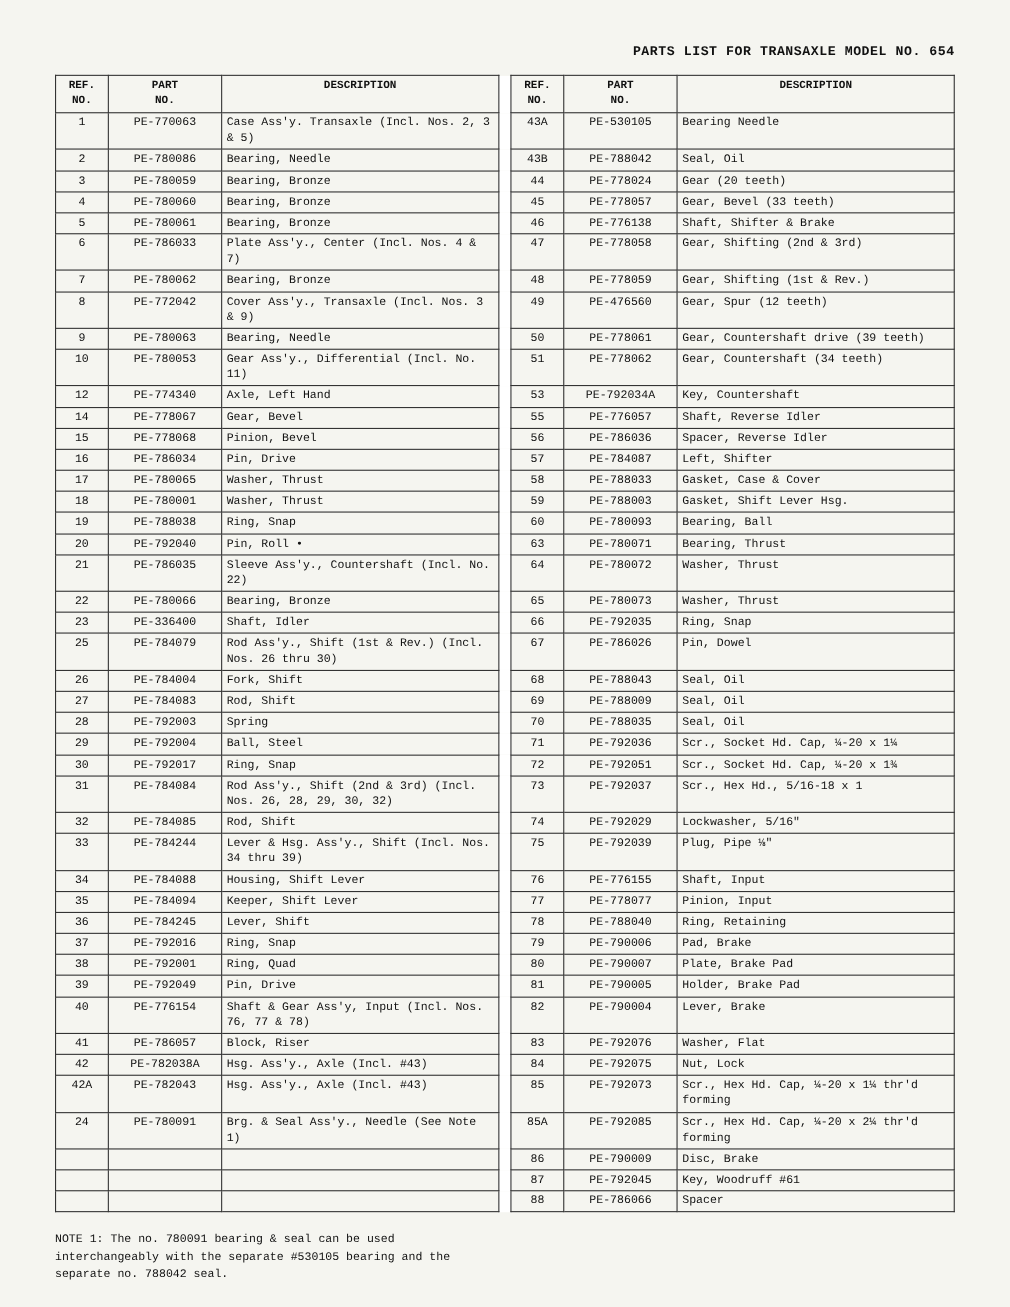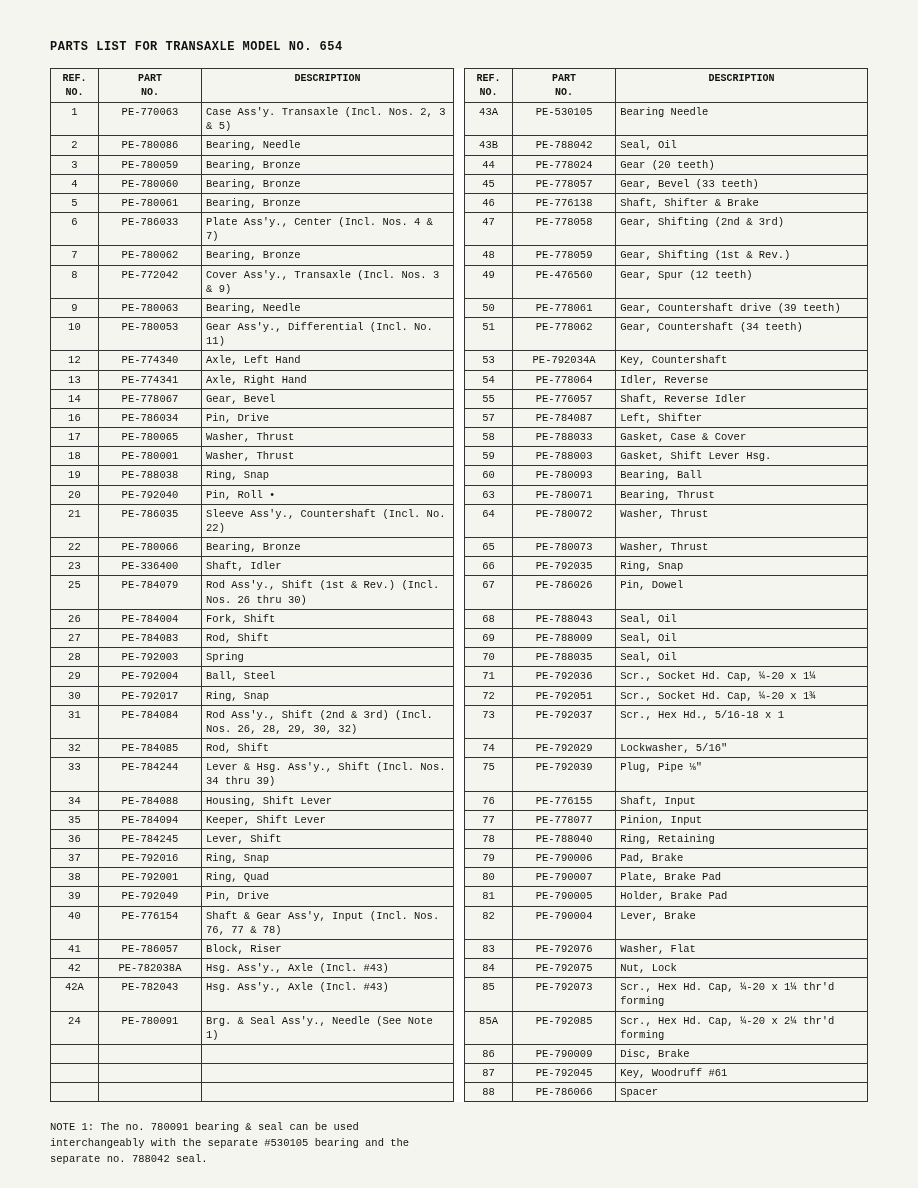--- a/index.html
+++ b/index.html
@@ -6,21 +6,21 @@
     body {
       background: #f5f5f0;
       font-family: 'Courier New', Courier, monospace;
       font-size: 11px;
       color: #111;
       width: 918px;
       min-height: 1188px;
       padding: 40px 50px;
     }
     .page-title {
-      text-align: left;
+      text-align: right;
       font-weight: bold;
       font-size: 12px;
       letter-spacing: 0.5px;
       margin-bottom: 14px;
     }
     .parts-table {
       width: 100%;
       border-collapse: collapse;
       font-size: 10.5px;
     }
@@ -168,36 +168,36 @@
         <tr>
       <td class="center">12</td>
       <td class="center">PE-774340</td>
       <td>Axle, Left Hand</td>
       <td style="border:none; background:white;"></td>
       <td class="center">53</td>
       <td class="center">PE-792034A</td>
       <td>Key, Countershaft</td>
     </tr>
         <tr>
-      <td class="center">13</td>
-      <td class="center">PE-774341</td>
-      <td>Axle, Right Hand</td>
-      <td style="border:none; background:white;"></td>
-      <td class="center">54</td>
-      <td class="center">PE-778064</td>
-      <td>Idler, Reverse</td>
-    </tr>
-        <tr>
       <td class="center">14</td>
       <td class="center">PE-778067</td>
       <td>Gear, Bevel</td>
       <td style="border:none; background:white;"></td>
       <td class="center">55</td>
       <td class="center">PE-776057</td>
       <td>Shaft, Reverse Idler</td>
+    </tr>
+        <tr>
+      <td class="center">15</td>
+      <td class="center">PE-778068</td>
+      <td>Pinion, Bevel</td>
+      <td style="border:none; background:white;"></td>
+      <td class="center">56</td>
+      <td class="center">PE-786036</td>
+      <td>Spacer, Reverse Idler</td>
     </tr>
         <tr>
       <td class="center">16</td>
       <td class="center">PE-786034</td>
       <td>Pin, Drive</td>
       <td style="border:none; background:white;"></td>
       <td class="center">57</td>
       <td class="center">PE-784087</td>
       <td>Left, Shifter</td>
     </tr>

